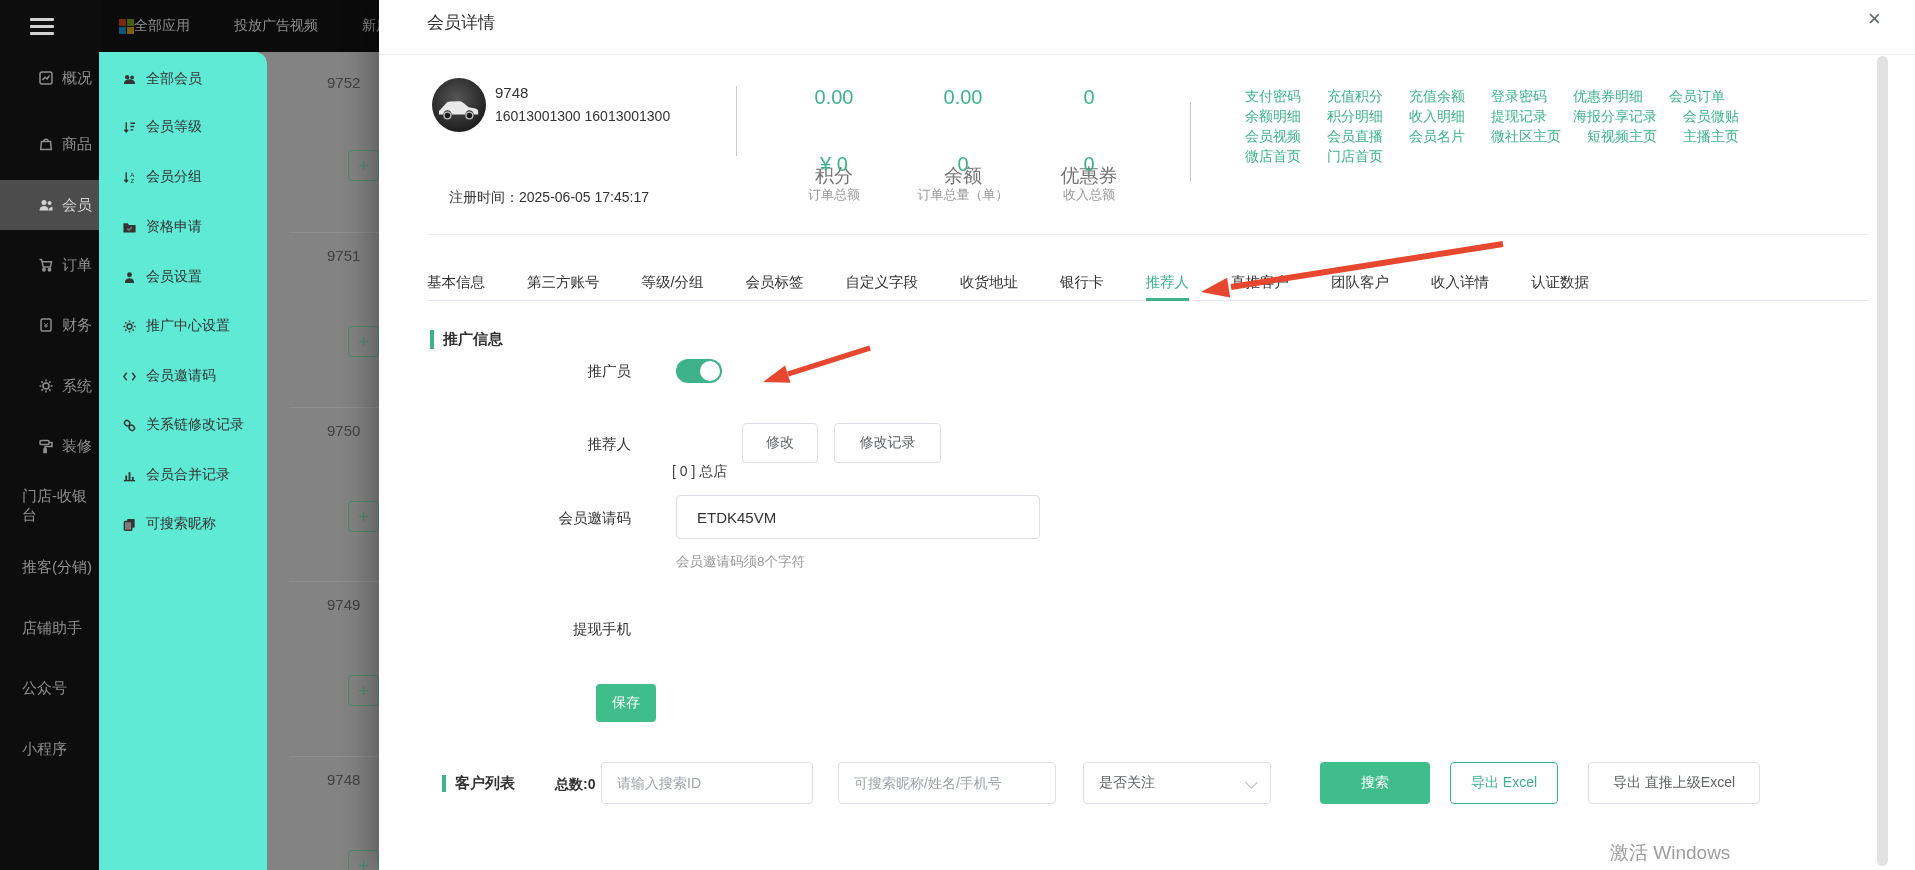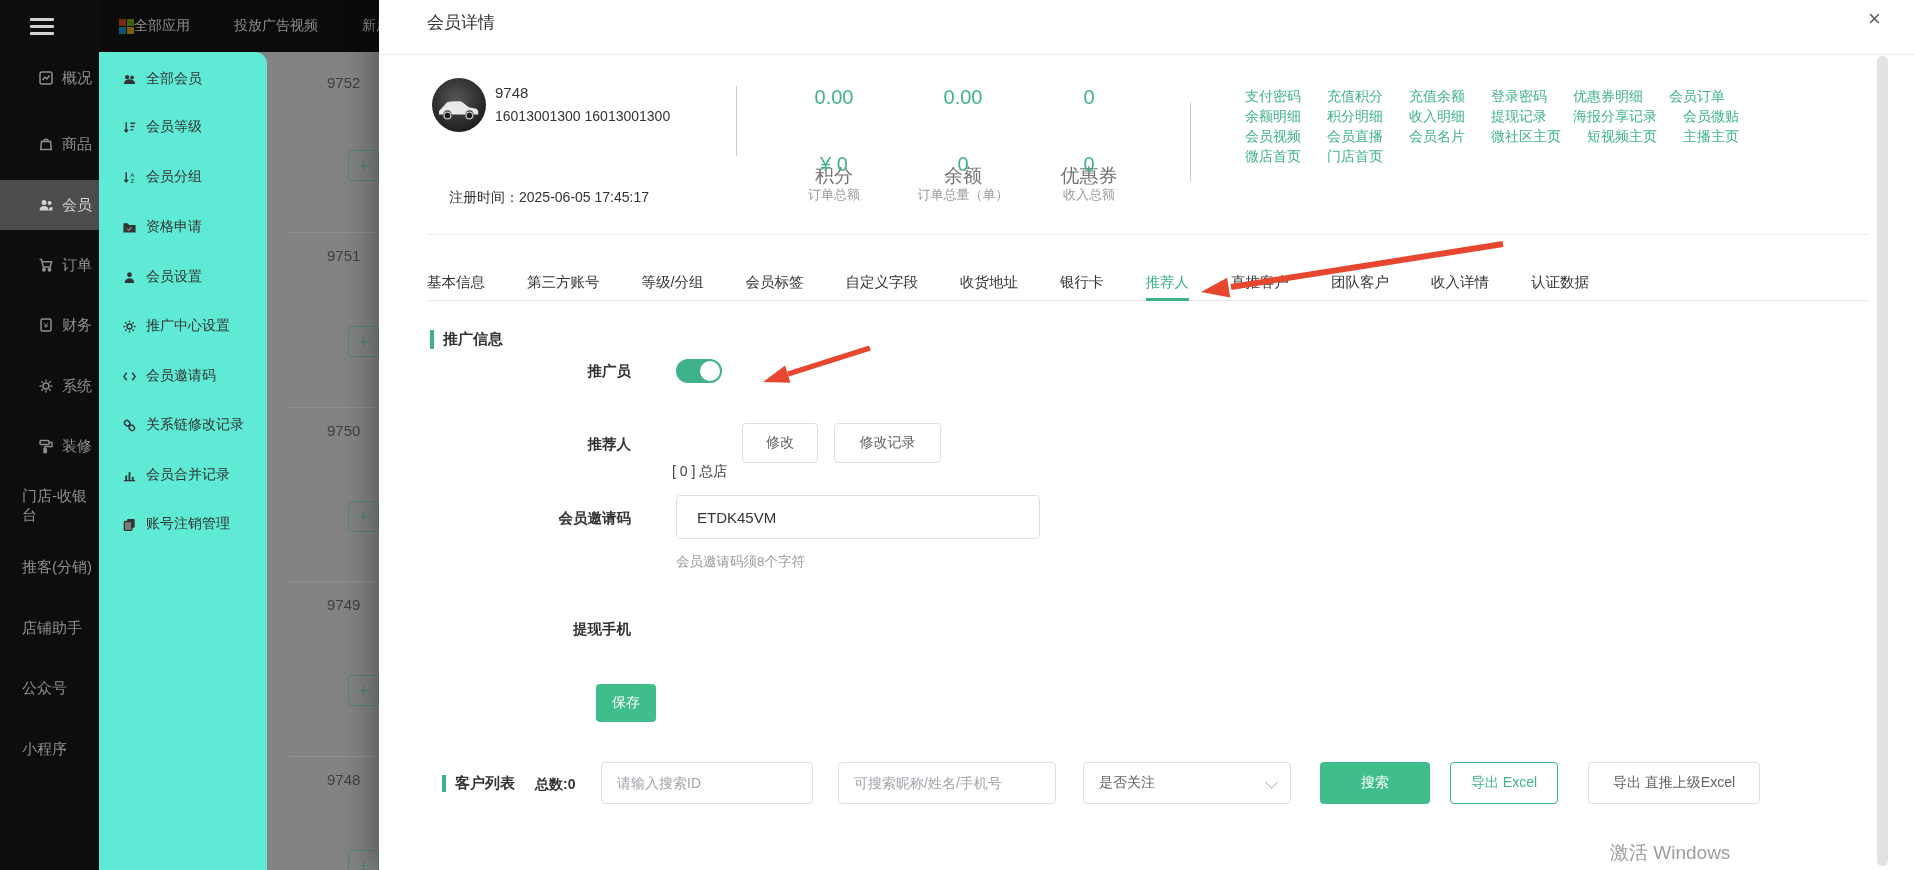--- a/index.html
+++ b/index.html
@@ -66,34 +66,34 @@
   .tab.active::after{content:"";position:absolute;left:0;right:0;bottom:-1px;height:3px;background:#3fb28c;}
 
   
   .arrow1{position:absolute;left:808px;top:236px;pointer-events:none;}
   .arrow2{position:absolute;left:376px;top:342px;pointer-events:none;}
 
   
   .sect{position:absolute;display:flex;align-items:center;gap:9px;}
   .sect .bar{width:4px;height:19px;background:#3fb28c;}
   .sect .st{font-size:15px;font-weight:bold;color:#333;}
-  .f-label{position:absolute;left:100px;width:152px;text-align:right;font-size:14.5px;font-weight:bold;color:#333;}
+  .f-label{position:absolute;left:100px;width:152px;text-align:right;font-size:14.5px;font-weight:normal;color:#333;}
   .toggle{position:absolute;left:297px;top:359px;width:46px;height:24px;border-radius:12px;background:#3fb28c;cursor:pointer;}
   .toggle .knob{position:absolute;right:2px;top:2px;width:20px;height:20px;border-radius:50%;background:#fff;}
   .ref-val{position:absolute;left:293px;top:435px;font-size:14px;color:#404040;margin-top:28px;}
   .btn-plain{position:absolute;background:#fff;border:1px solid #dcdfe6;border-radius:4px;font-size:14px;color:#606266;display:flex;align-items:center;justify-content:center;cursor:pointer;box-sizing:border-box;font-family:inherit;}
   .inv-input{position:absolute;left:297px;top:495px;width:364px;height:44px;border:1px solid #dcdfe6;border-radius:4px;box-sizing:border-box;padding:0 20px;font-size:15px;color:#333;font-family:inherit;outline:none;}
   .helper{position:absolute;left:297px;top:553px;font-size:13.5px;color:#999;}
   .btn-green{position:absolute;background:#3fbe8c;border:none;border-radius:4px;color:#fff;font-size:14px;display:flex;align-items:center;justify-content:center;cursor:pointer;font-family:Liberation Sans, sans-serif;}
 
   
-  .total{position:absolute;left:156px;top:776px;font-size:14px;font-weight:bold;color:#333;}
+  .total{position:absolute;left:176px;top:776px;font-size:14px;font-weight:bold;color:#333;}
   .c-input{position:absolute;top:762px;height:42px;border:1px solid #dcdfe6;border-radius:4px;box-sizing:border-box;padding:0 15px;font-size:14px;color:#333;font-family:inherit;outline:none;background:#fff;}
   .c-input::placeholder{color:#a0a3a9;}
-  .selectbox{position:absolute;left:704px;top:762px;width:208px;height:42px;border:1px solid #dcdfe6;border-radius:4px;box-sizing:border-box;display:flex;align-items:center;padding:0 15px;font-size:14px;color:#606266;cursor:pointer;background:#fff;}
+  .selectbox{position:absolute;left:704px;top:762px;width:188px;height:42px;border:1px solid #dcdfe6;border-radius:4px;box-sizing:border-box;display:flex;align-items:center;padding:0 15px;font-size:14px;color:#606266;cursor:pointer;background:#fff;}
   .chev{position:absolute;right:14px;top:15px;width:8px;height:8px;border-right:1.6px solid #b6b9bf;border-bottom:1.6px solid #b6b9bf;transform:rotate(45deg);}
   .btn-outline-green{position:absolute;background:#fff;border:1px solid #3fb28c;border-radius:4px;color:#3fb28c;font-size:14px;display:flex;align-items:center;justify-content:center;cursor:pointer;box-sizing:border-box;font-family:inherit;}
 
   .watermark{position:absolute;left:1610px;top:840px;font-size:19px;color:#9d9d9d;z-index:30;}
 </style>
 </head>
 <body>
 
 <div class="stage">
 
@@ -260,21 +260,21 @@
           <rect x="7" y="4.5" width="2" height="8.5"></rect>
           <rect x="10.5" y="9.5" width="2" height="3.5"></rect>
         </svg>
       <span>会员合并记录</span>
     </div>
     <div class="sm-item" style="top:460px">
       <svg width="15" height="15" viewBox="0 0 16 16" fill="none" stroke="currentColor" stroke-width="1.4">
           <rect x="5.5" y="2" width="8" height="9.5" rx="1" fill="currentColor" stroke="none"></rect>
           <rect x="2.5" y="4.8" width="8" height="9.5" rx="1" fill="#7c7c7c"></rect>
         </svg>
-      <span>账号注销管理</span>
+      <span>可搜索昵称</span>
     </div>
   </div>
 
   <div class="strip">
     <div class="num" style="top:22px">9752</div>
     <div class="plusbtn" style="top:98px">+</div>
     <div class="rowline" style="top:180px"></div>
     <div class="num" style="top:195px">9751</div>
     <div class="plusbtn" style="top:274px">+</div>
     <div class="rowline" style="top:355px"></div>

